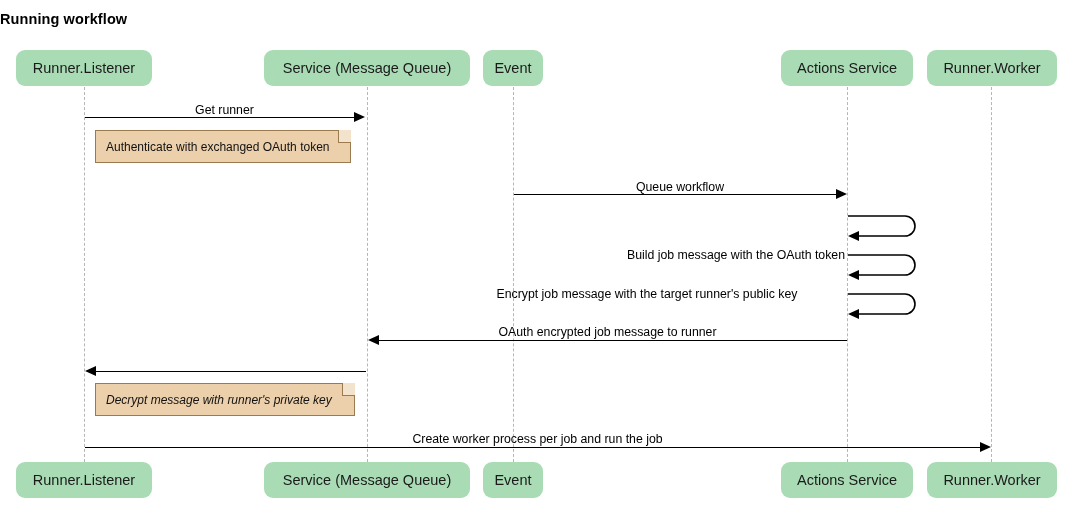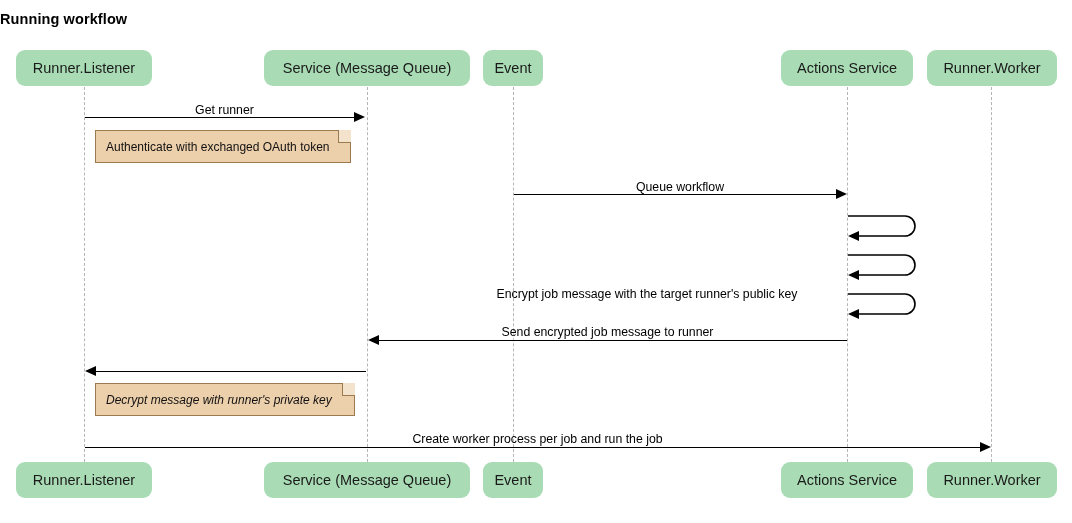--- a/index.html
+++ b/index.html
@@ -124,36 +124,37 @@
   <div class="msg-line" style="left:514px; top:194px; width:322px;"></div>
   <div class="arrowhead right" style="left:836px; top:189px;"></div>
 
   <div class="selfloop" style="left:845px; top:210px;">
     <svg width="78" height="34" viewBox="0 0 78 34">
       <path d="M3,6 H60 a10,10 0 0 1 10,10 v0 a10,10 0 0 1 -10,10 H14" fill="none" stroke="#000000" stroke-width="1.6"></path>
       <polygon points="14,21 3,26 14,31" fill="#000000"></polygon>
     </svg>
   </div>
 
+  <div class="msg-label" style="left:489px; top:248px; width:356px; text-align:right;">Build job message with the OAuth token</div>
   <div class="selfloop" style="left:845px; top:249px;">
     <svg width="78" height="34" viewBox="0 0 78 34">
       <path d="M3,6 H60 a10,10 0 0 1 10,10 v0 a10,10 0 0 1 -10,10 H14" fill="none" stroke="#000000" stroke-width="1.6"></path>
       <polygon points="14,21 3,26 14,31" fill="#000000"></polygon>
     </svg>
   </div>
 
   <div class="msg-label" style="left:437px; top:287px; width:420px; text-align:center;">Encrypt job message with the target runner's public key</div>
   <div class="selfloop" style="left:845px; top:288px;">
     <svg width="78" height="34" viewBox="0 0 78 34">
       <path d="M3,6 H60 a10,10 0 0 1 10,10 v0 a10,10 0 0 1 -10,10 H14" fill="none" stroke="#000000" stroke-width="1.6"></path>
       <polygon points="14,21 3,26 14,31" fill="#000000"></polygon>
     </svg>
   </div>
 
-  <div class="msg-label" style="left:368px; top:325px; width:479px;">Send encrypted job message to runner</div>
+  <div class="msg-label" style="left:368px; top:325px; width:479px;">OAuth encrypted job message to runner</div>
   <div class="msg-line" style="left:379px; top:340px; width:468px;"></div>
   <div class="arrowhead left" style="left:368px; top:335px;"></div>
 
   <div class="msg-line" style="left:96px; top:371px; width:270px;"></div>
   <div class="arrowhead left" style="left:85px; top:366px;"></div>
 
   <div class="note" style="left:95px; top:383px; width:260px; height:33px;font-style:italic;">
     <span>Decrypt message with runner's private key</span>
     <span class="note-fold"></span>
   </div>

